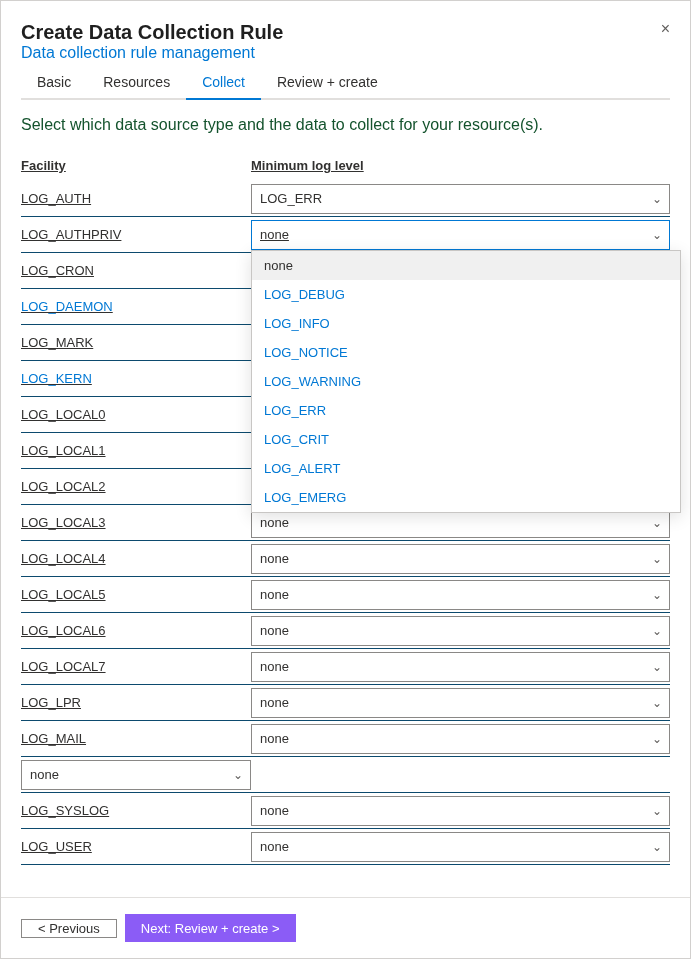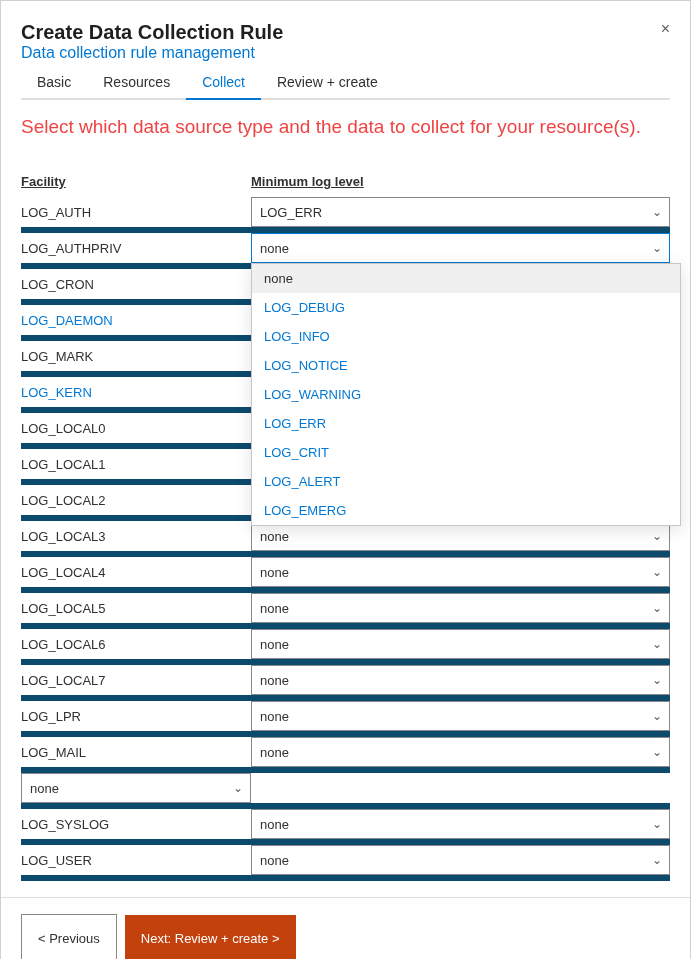--- a/index.html
+++ b/index.html
@@ -65,42 +65,43 @@
       color: #0078d4;
       border-bottom: 2px solid #0078d4;
       font-weight: 400;
     }
     .dialog-body {
       padding: 16px 20px;
       flex: 1;
       overflow-y: auto;
     }
     .description {
-      color: #ef4444;
-      font-size: 19px;
-      margin-bottom: 32px;
+      color: #14532d;
+      font-size: 16px;
+      margin-bottom: 20px;
     }
     .table-header {
       display: grid;
       grid-template-columns: 230px 1fr;
       padding: 4px 0;
       margin-bottom: 4px;
       text-decoration: underline;
     }
     .table-header-cell {
       font-weight: 600;
       font-size: 13px;
       color: #323130;
     }
     .table-row {
       display: grid;
       grid-template-columns: 230px 1fr;
       align-items: center;
-      border-bottom: 6px solid #0c4a6e;
+      border-bottom: 1px solid #0c4a6e;
       min-height: 36px;
+      text-decoration: underline;
     }
     .facility-label {
       font-size: 13px;
       color: #323130;
       padding: 6px 0;
     }
     .select-wrapper {
       position: relative;
     }
     .select-field {
@@ -160,33 +161,33 @@
       color: #323130;
     }
     .dialog-footer {
       padding: 16px 20px;
       border-top: 1px solid #e1dfdd;
       display: flex;
       gap: 8px;
       align-items: center;
     }
     .btn-secondary {
-      height: 49px;
+      height: 19px;
       padding: 0 16px;
       border: 1px solid #8a8886;
       background: #fff;
       color: #323130;
       font-size: 13px;
       cursor: pointer;
     }
     .btn-primary {
-      height: 47px;
+      height: 28px;
       padding: 0 16px;
       border: none;
-      background: #c2410c;
+      background: #8b5cf6;
       color: #fff;
       font-size: 13px;
       cursor: pointer;
     }
   </style>
 </head>
 <body>
 
 <div class="dialog">
   <div class="dialog-header">

